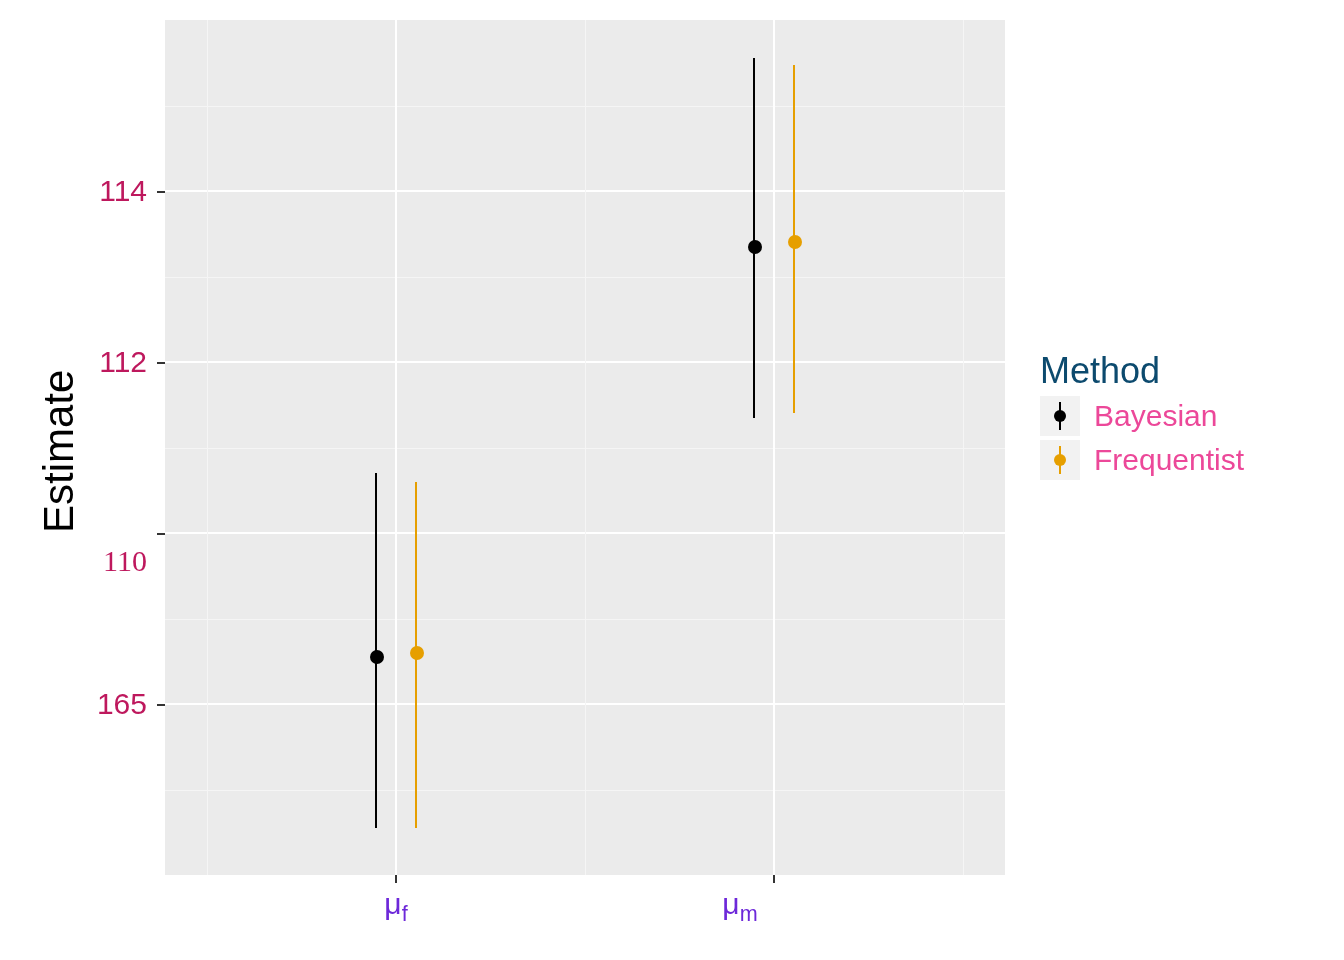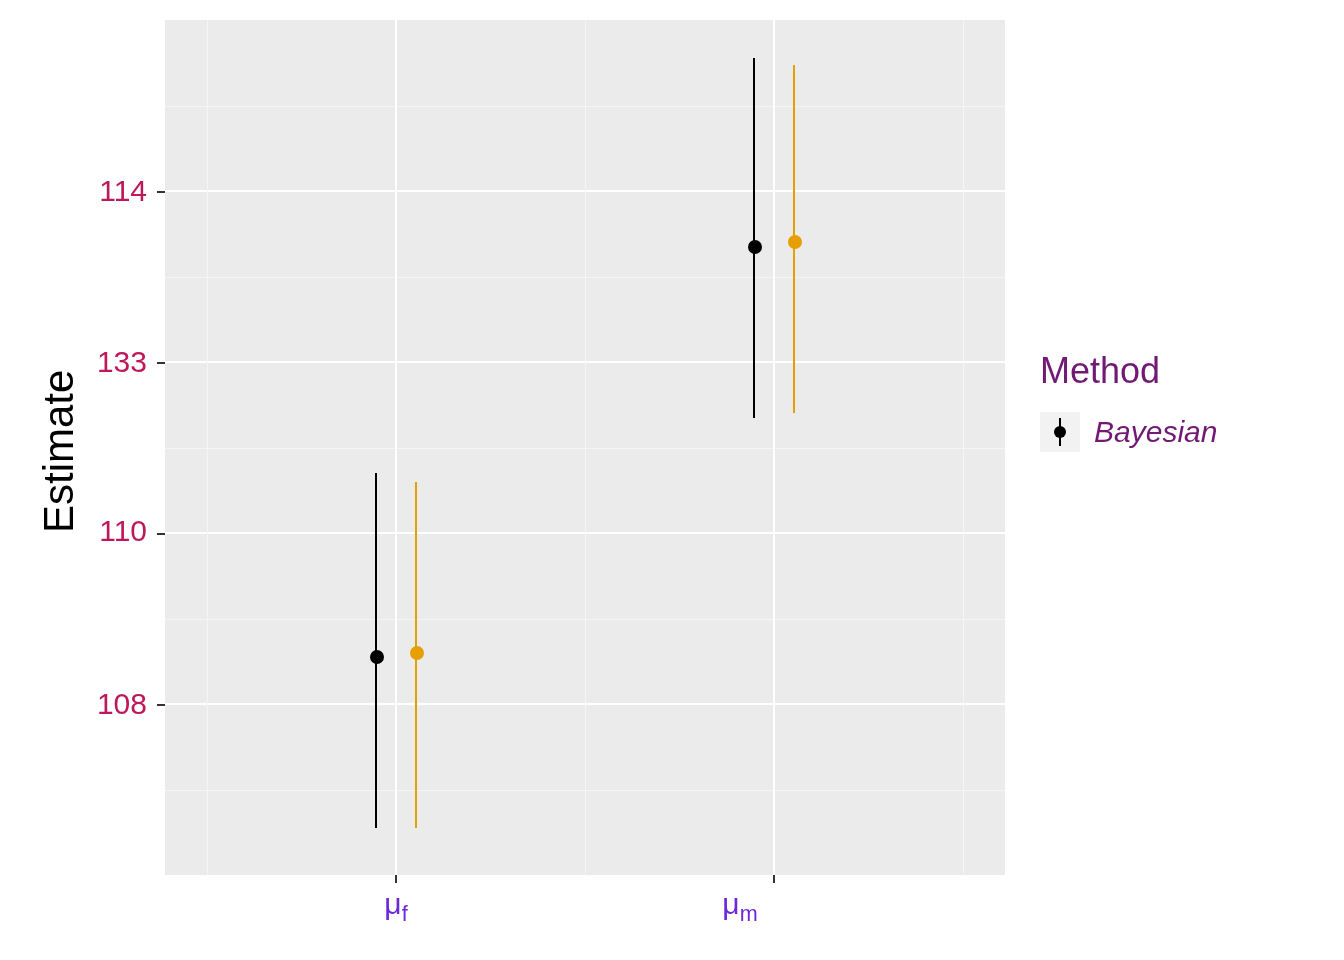--- a/index.html
+++ b/index.html
@@ -59,22 +59,22 @@
     height: 14px;
     border-radius: 50%;
     margin-left: -6px;
     margin-top: -7px;
   }
   .legend {
     position: absolute;
   }
   .legend-title {
     font-size: 36px;
-    color: #701a75;
-    margin-bottom: 18px;
+    color: #0c4a6e;
+    margin-bottom: 2px;
   }
   .legend-row {
     display: flex;
     align-items: center;
     height: 44px;
   }
   .legend-key {
     width: 40px;
     height: 40px;
     background: #f2f2f2;
@@ -93,22 +93,21 @@
     left: 20px;
     top: 20px;
     width: 12px;
     height: 12px;
     border-radius: 50%;
     margin-left: -6px;
     margin-top: -6px;
   }
   .legend-label {
     font-size: 30px;
-    color: #701a75;
-    font-style: italic;
+    color: #ec4899;
   }
   .x-tick-label {
     position: absolute;
     font-size: 30px;
     color: #6d28d9;
     text-align: center;
     transform: translateX(-50%);
     white-space: nowrap;
   }
   .x-tick-label .sub {
@@ -134,25 +133,25 @@
       <div class="grid-major" style="left: 165px; width: 840px; height: 2px; top: 361px;"></div>
       <div class="grid-major" style="left: 165px; width: 840px; height: 2px; top: 190px;"></div>
       <div class="grid-major" style="top: 20px; height: 855px; width: 2px; left: 395px;"></div>
       <div class="grid-major" style="top: 20px; height: 855px; width: 2px; left: 773px;"></div>
       <div class="grid-minor" style="top: 20px; height: 855px; width: 1px; left: 207px;"></div>
       <div class="grid-minor" style="top: 20px; height: 855px; width: 1px; left: 585px;"></div>
       <div class="grid-minor" style="top: 20px; height: 855px; width: 1px; left: 963px;"></div>
     </div>
 
   <div id="y-ticks">
-      <div class="axis-text y-lab" style="left: 47px; top: 689px;">108</div>
+      <div class="axis-text y-lab" style="left: 47px; top: 689px;">165</div>
       <div class="tick" style="left: 157px; top: 704px; width: 8px; height: 2px;"></div>
-      <div class="axis-text y-lab" style="left: 47px; top: 516px;">110</div>
+      <div class="axis-text y-lab" style="left: 47px; top: 546px; font-family: Liberation Serif, serif;">110</div>
       <div class="tick" style="left: 157px; top: 533px; width: 8px; height: 2px;"></div>
-      <div class="axis-text y-lab" style="left: 47px; top: 347px;">133</div>
+      <div class="axis-text y-lab" style="left: 47px; top: 347px;">112</div>
       <div class="tick" style="left: 157px; top: 362px; width: 8px; height: 2px;"></div>
       <div class="axis-text y-lab" style="left: 47px; top: 176px;">114</div>
       <div class="tick" style="left: 157px; top: 191px; width: 8px; height: 2px;"></div>
     </div>
 
   <div id="x-ticks">
       <div class="x-tick-label" style="left: 396px; top: 887px;">μ<span class="sub">f</span></div>
       <div class="tick" style="left: 395px; top: 875px; width: 2px; height: 8px;"></div>
       <div class="x-tick-label" style="left: 740px; top: 887px;">μ<span class="sub">m</span></div>
       <div class="tick" style="left: 773px; top: 875px; width: 2px; height: 8px;"></div>
@@ -174,16 +173,23 @@
   <div class="legend" id="legend" style="left: 1040px; top: 350px;">
     <div class="legend-title">Method</div>
     <div id="legend-items">
         <div class="legend-row">
           <div class="legend-key">
             <div class="lk-line" style="background: rgb(0, 0, 0);"></div>
             <div class="lk-dot" style="background: rgb(0, 0, 0);"></div>
           </div>
           <div class="legend-label">Bayesian</div>
         </div>
+        <div class="legend-row">
+          <div class="legend-key">
+            <div class="lk-line" style="background: rgb(230, 159, 0);"></div>
+            <div class="lk-dot" style="background: rgb(230, 159, 0);"></div>
+          </div>
+          <div class="legend-label">Frequentist</div>
+        </div>
       </div>
   </div>
 
 </div>
 
 </body></html>

